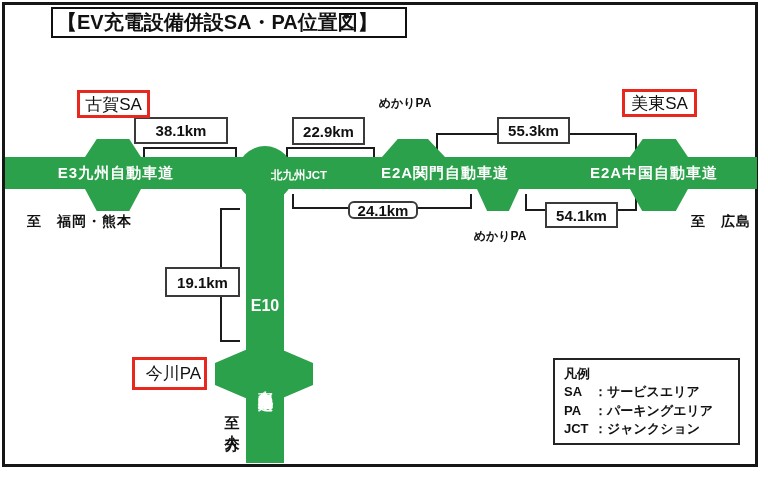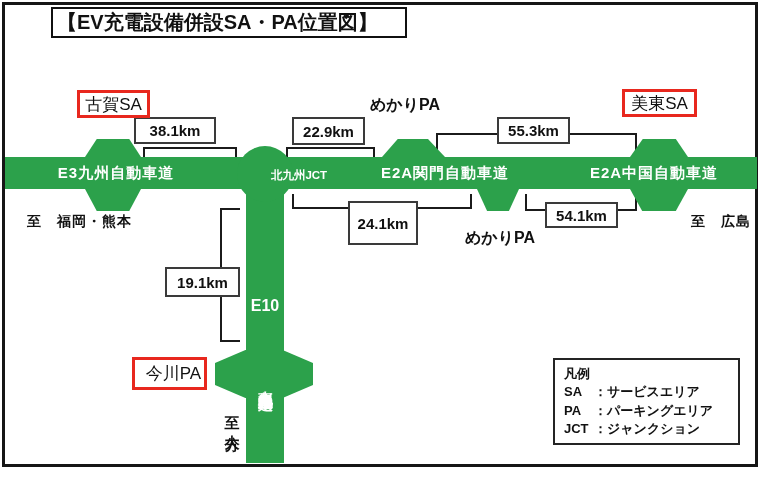--- a/index.html
+++ b/index.html
@@ -32,21 +32,21 @@
   .dist {
     background:#fff; border:2px solid #3a3a3a; box-sizing:border-box; z-index:5;
     display:flex; align-items:center; justify-content:center;
     font-size:15px; font-weight:bold; white-space:nowrap;
   }
   .red-label {
     background:#fff; border:3px solid var(--red); box-sizing:border-box; z-index:5;
     display:flex; align-items:center; justify-content:center;
     font-size:17px; font-weight:normal; white-space:nowrap;
   }
-  .sta-label { z-index:5; font-size:16px; font-weight:bold; white-space:nowrap; text-align:center; }
+  .sta-label { z-index:5; font-size:12px; font-weight:bold; white-space:nowrap; text-align:center; }
   .dir-label { z-index:5; font-size:14px; font-weight:bold; white-space:nowrap; letter-spacing:1px; }
   .dir-label.vert { writing-mode:vertical-rl; text-orientation:upright; font-size:15px; letter-spacing:2px; }
   .legend {
     left:553px; top:358px; width:187px; height:87px; box-sizing:border-box; z-index:5;
     border:2px solid #242424; background:#fff; padding:5px 9px;
     font-size:13px; font-weight:bold; line-height:1.42;
   }
   .legend-row { display:flex; white-space:nowrap; }
   .legend-abbr { width:30px; flex:0 0 30px; }
 </style>
@@ -92,30 +92,30 @@
     <span>東九州自動車道</span>
   </div>
 
   <div class="abs bracket br-down" style="left:143px; top:147px; width:94px; height:10px;"></div>
   <div class="abs bracket br-down" style="left:286px; top:147px; width:89px; height:10px;"></div>
   <div class="abs bracket br-down" style="left:436px; top:133px; width:201px; height:19px;"></div>
   <div class="abs bracket br-up" style="left:292px; top:194px; width:180px; height:15px;"></div>
   <div class="abs bracket br-up" style="left:525px; top:194px; width:112px; height:17px;"></div>
   <div class="abs bracket br-left" style="left:220px; top:208px; width:20px; height:134px;"></div>
 
-  <div class="abs dist" style="left:134px; top:117px; width:82px; height:27px;">
+  <div class="abs dist" style="left:134px; top:117px; width:94px; height:27px;">
     <span>38.1km</span>
   </div>
   <div class="abs dist" style="left:292px; top:117px; width:73px; height:28px;">
     <span>22.9km</span>
   </div>
   <div class="abs dist" style="left:497px; top:117px; width:73px; height:27px;">
     <span>55.3km</span>
   </div>
-  <div class="abs dist" style="left:348px; top:201px; width:70px; height:44px;">
+  <div class="abs dist" style="left:348px; top:201px; width:70px; height:18px;border-radius:6px;">
     <span>24.1km</span>
   </div>
   <div class="abs dist" style="left:545px; top:202px; width:73px; height:26px;">
     <span>54.1km</span>
   </div>
   <div class="abs dist" style="left:165px; top:267px; width:75px; height:30px;">
     <span>19.1km</span>
   </div>
 
   <div class="abs red-label" style="left:77px; top:90px; width:73px; height:28px;">

